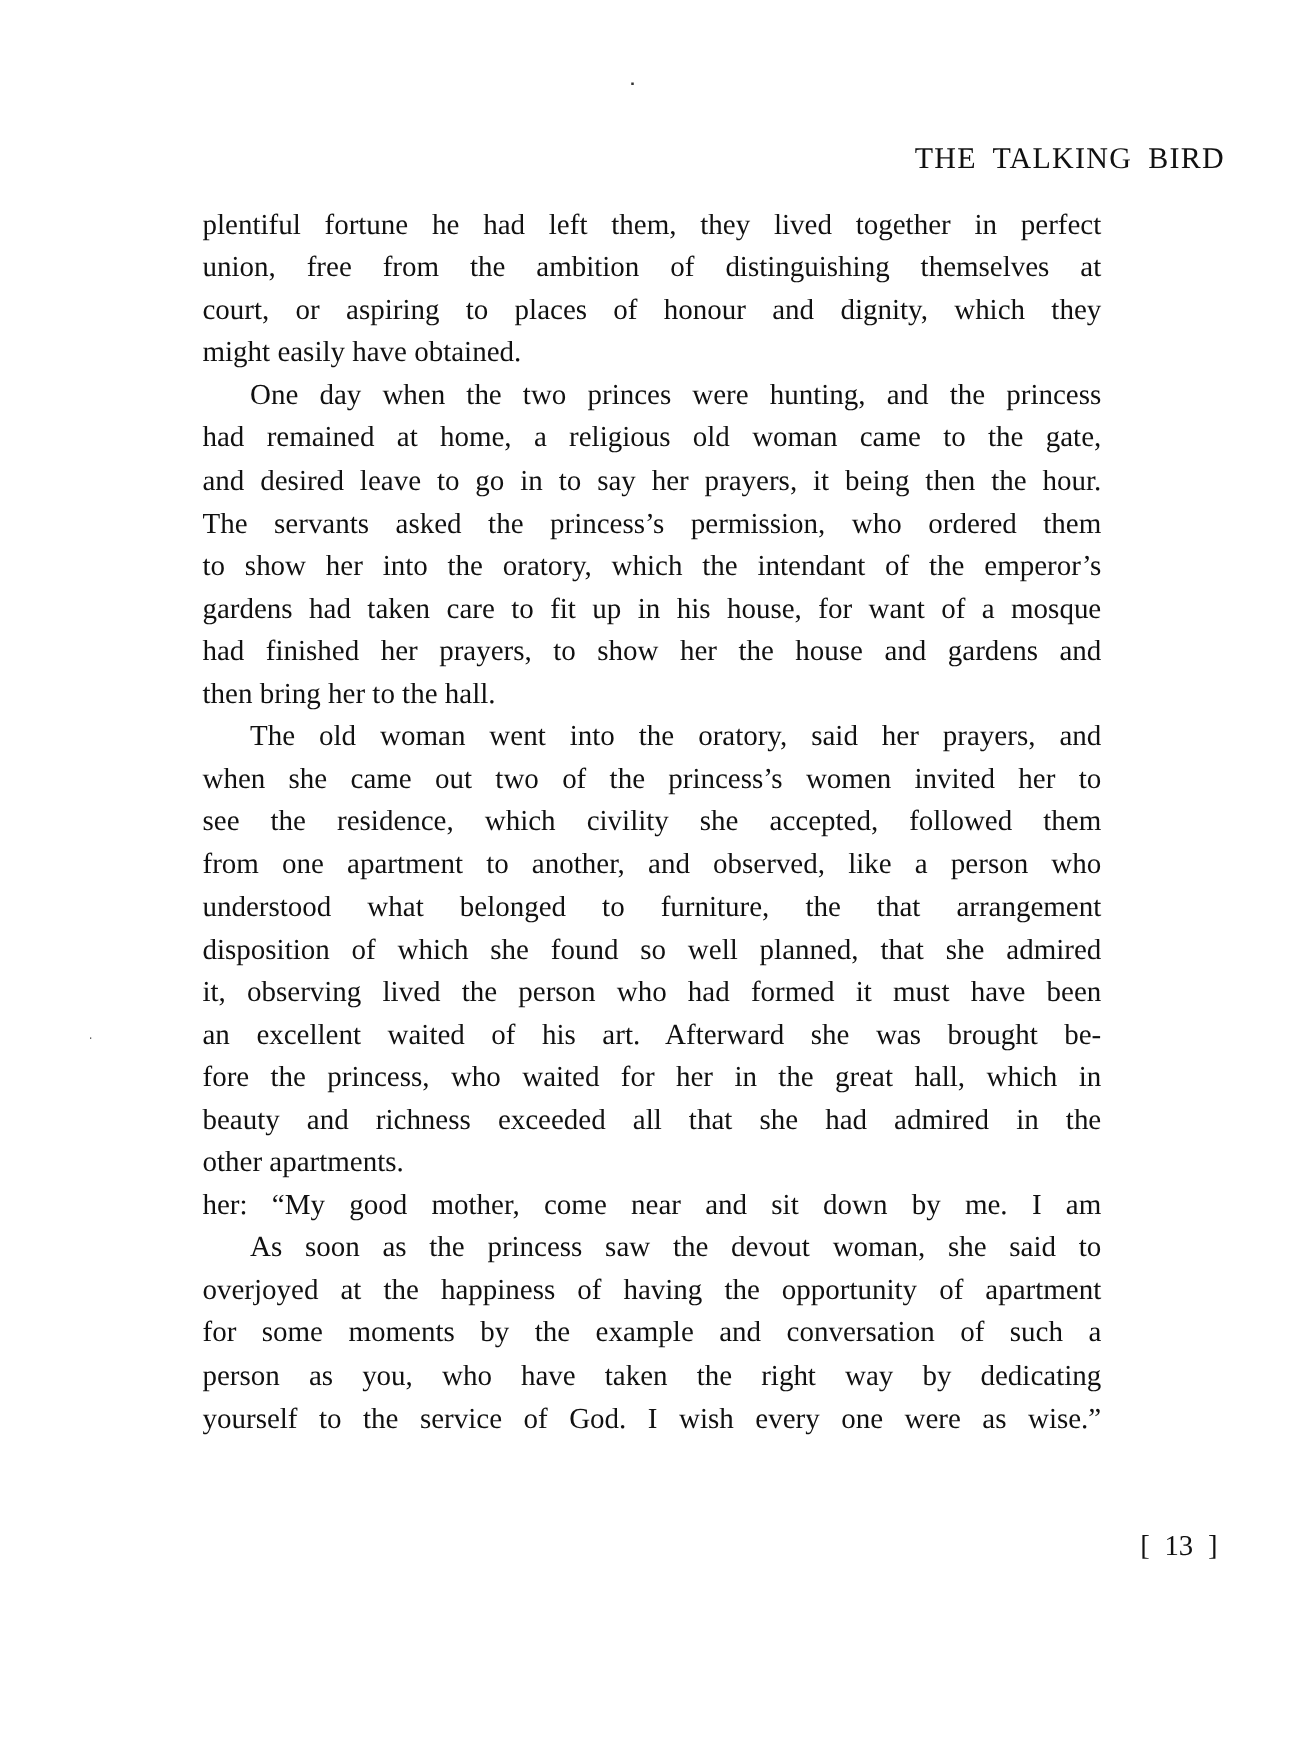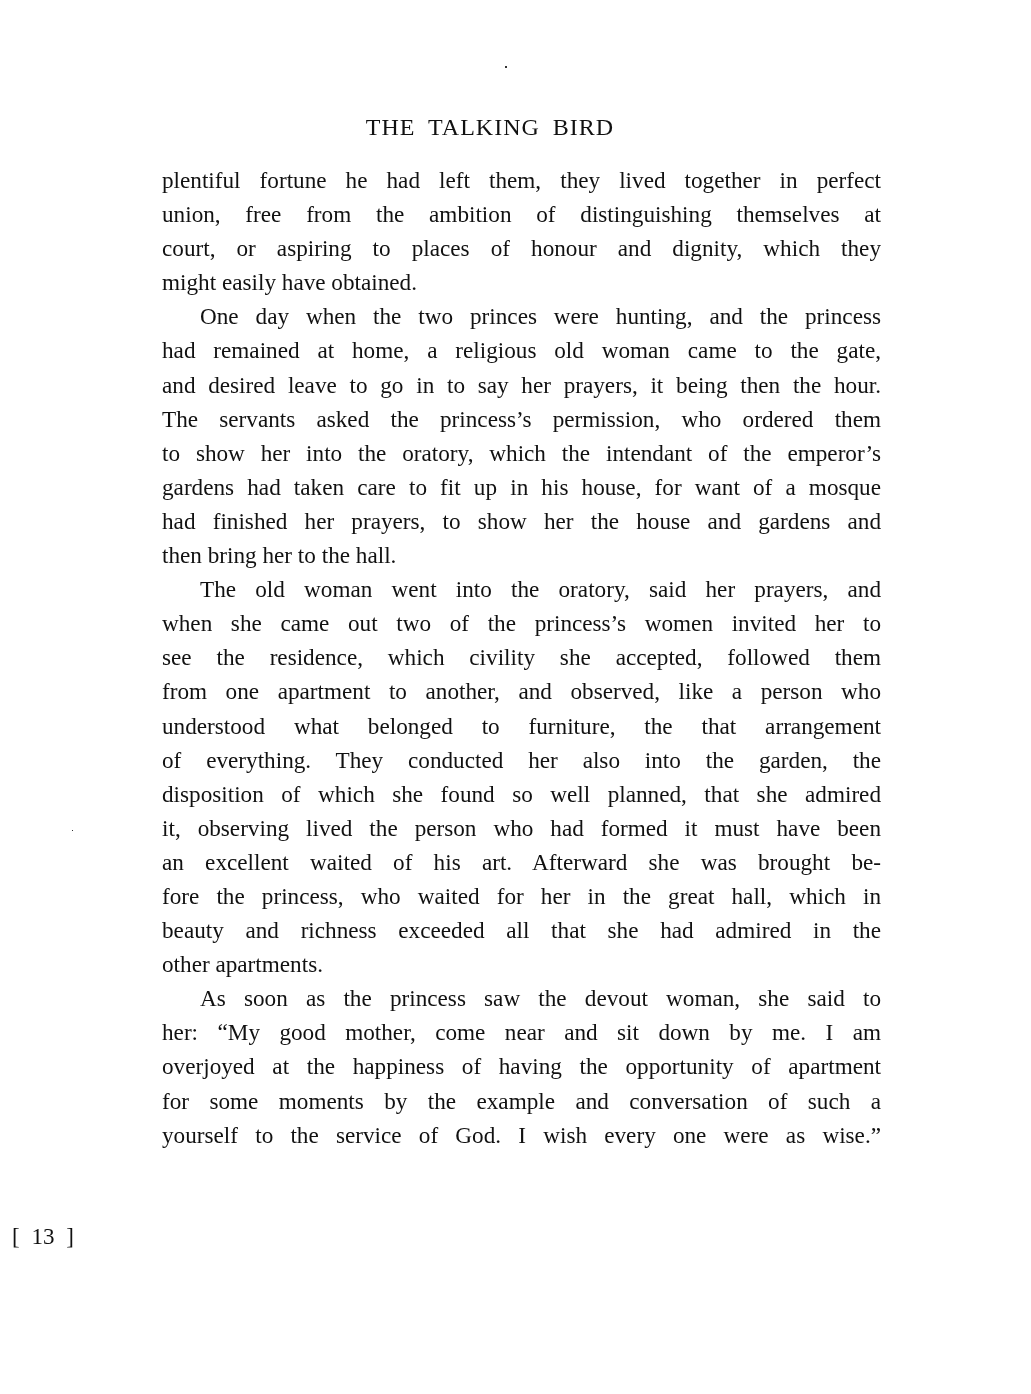--- a/index.html
+++ b/index.html
@@ -26,21 +26,21 @@
       position: absolute;
       width: 2px;
       height: 2px;
       background: #333;
     }
     .running-head {
       position: absolute;
       top: 114px;
       left: 0;
       width: 980px;
-      text-align: center;
+      text-align: right;
       font-size: 24px;
       letter-spacing: 1px;
       word-spacing: 6px;
     }
     .text-block {
       position: absolute;
       top: 163px;
       left: 130px;
       width: 719px;
       font-size: 23.2px;
@@ -63,24 +63,23 @@
       text-align-last: left;
     }
     .line.indent {
       padding-left: 38px;
     }
     .folio {
       position: absolute;
       top: 1224px;
       left: 0;
       width: 974px;
-      text-align: left;
+      text-align: right;
       font-size: 23px;
       word-spacing: 6px;
-      padding-left: 12px;
     }
   </style>
 </head>
 <body>
 
 <div class="page">
   <div class="speck" style="left:505px; top:66px;"></div>
   <div class="speck" style="left:72px; top:830px; width:1px; height:1px;"></div>
 
   <div class="running-head">THE TALKING BIRD</div>
@@ -104,32 +103,32 @@
       <span class="line">had finished her prayers, to show her the house and gardens and</span>
       <span class="line last">then bring her to the hall.</span>
     </p>
 
     <p class="para">
       <span class="line indent">The old woman went into the oratory, said her prayers, and</span>
       <span class="line">when she came out two of the princess’s women invited her to</span>
       <span class="line">see the residence, which civility she accepted, followed them</span>
       <span class="line">from one apartment to another, and observed, like a person who</span>
       <span class="line">understood what belonged to furniture, the that arrangement</span>
-      <span class="line">of everything.  They conducted her also into the garden, the</span>
       <span class="line">disposition of which she found so well planned, that she admired</span>
       <span class="line">it, observing lived the person who had formed it must have been</span>
       <span class="line">an excellent waited of his art.  Afterward she was brought be-</span>
       <span class="line">fore the princess, who waited for her in the great hall, which in</span>
       <span class="line">beauty and richness exceeded all that she had admired in the</span>
       <span class="line last">other apartments.</span>
     </p>
 
     <p class="para">
+      <span class="line">her: “My good mother, come near and sit down by me.  I am</span>
       <span class="line indent">As soon as the princess saw the devout woman, she said to</span>
-      <span class="line">her: “My good mother, come near and sit down by me.  I am</span>
       <span class="line">overjoyed at the happiness of having the opportunity of apartment</span>
       <span class="line">for some moments by the example and conversation of such a</span>
+      <span class="line">person as you, who have taken the right way by dedicating</span>
       <span class="line">yourself to the service of God.  I wish every one were as wise.”</span>
     </p>
   </div>
 
   <div class="folio">[ 13 ]</div>
 </div>
 
 </body></html>

